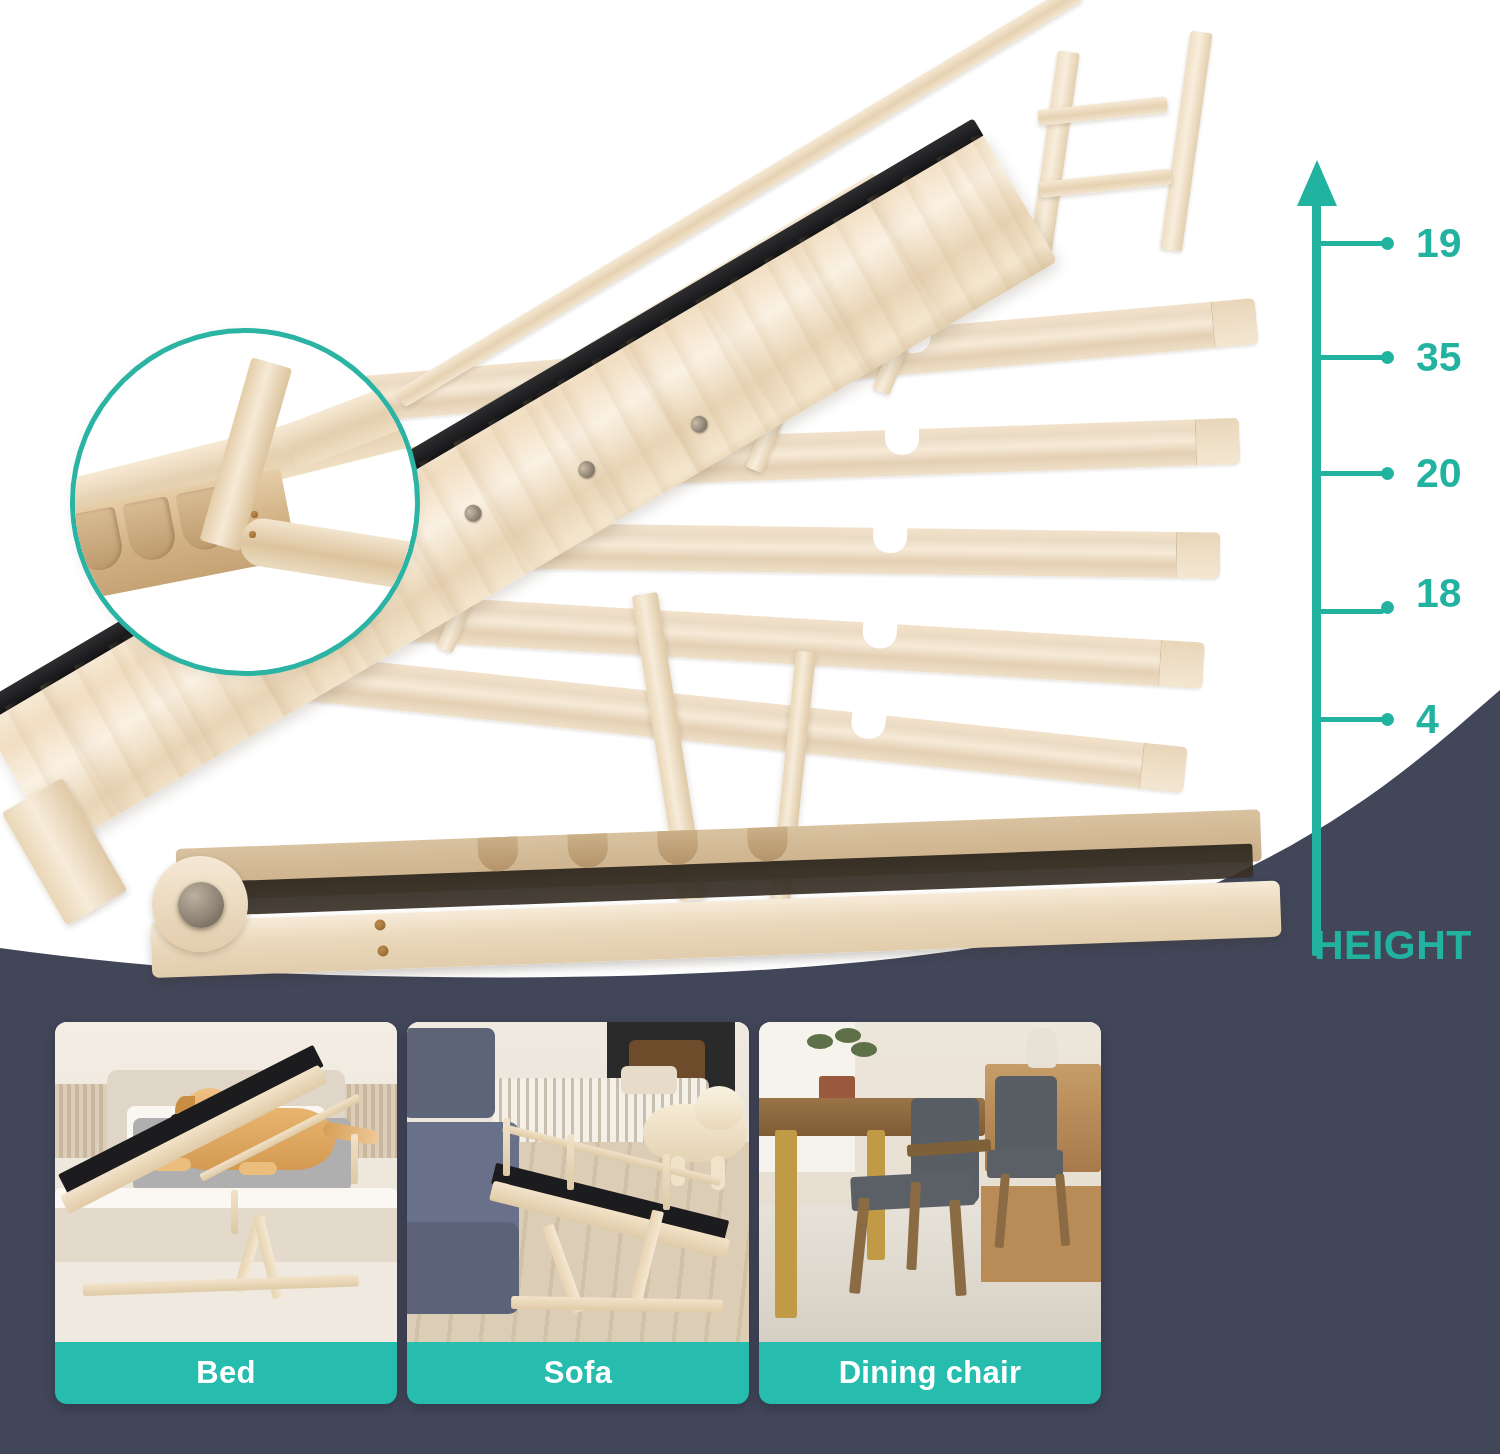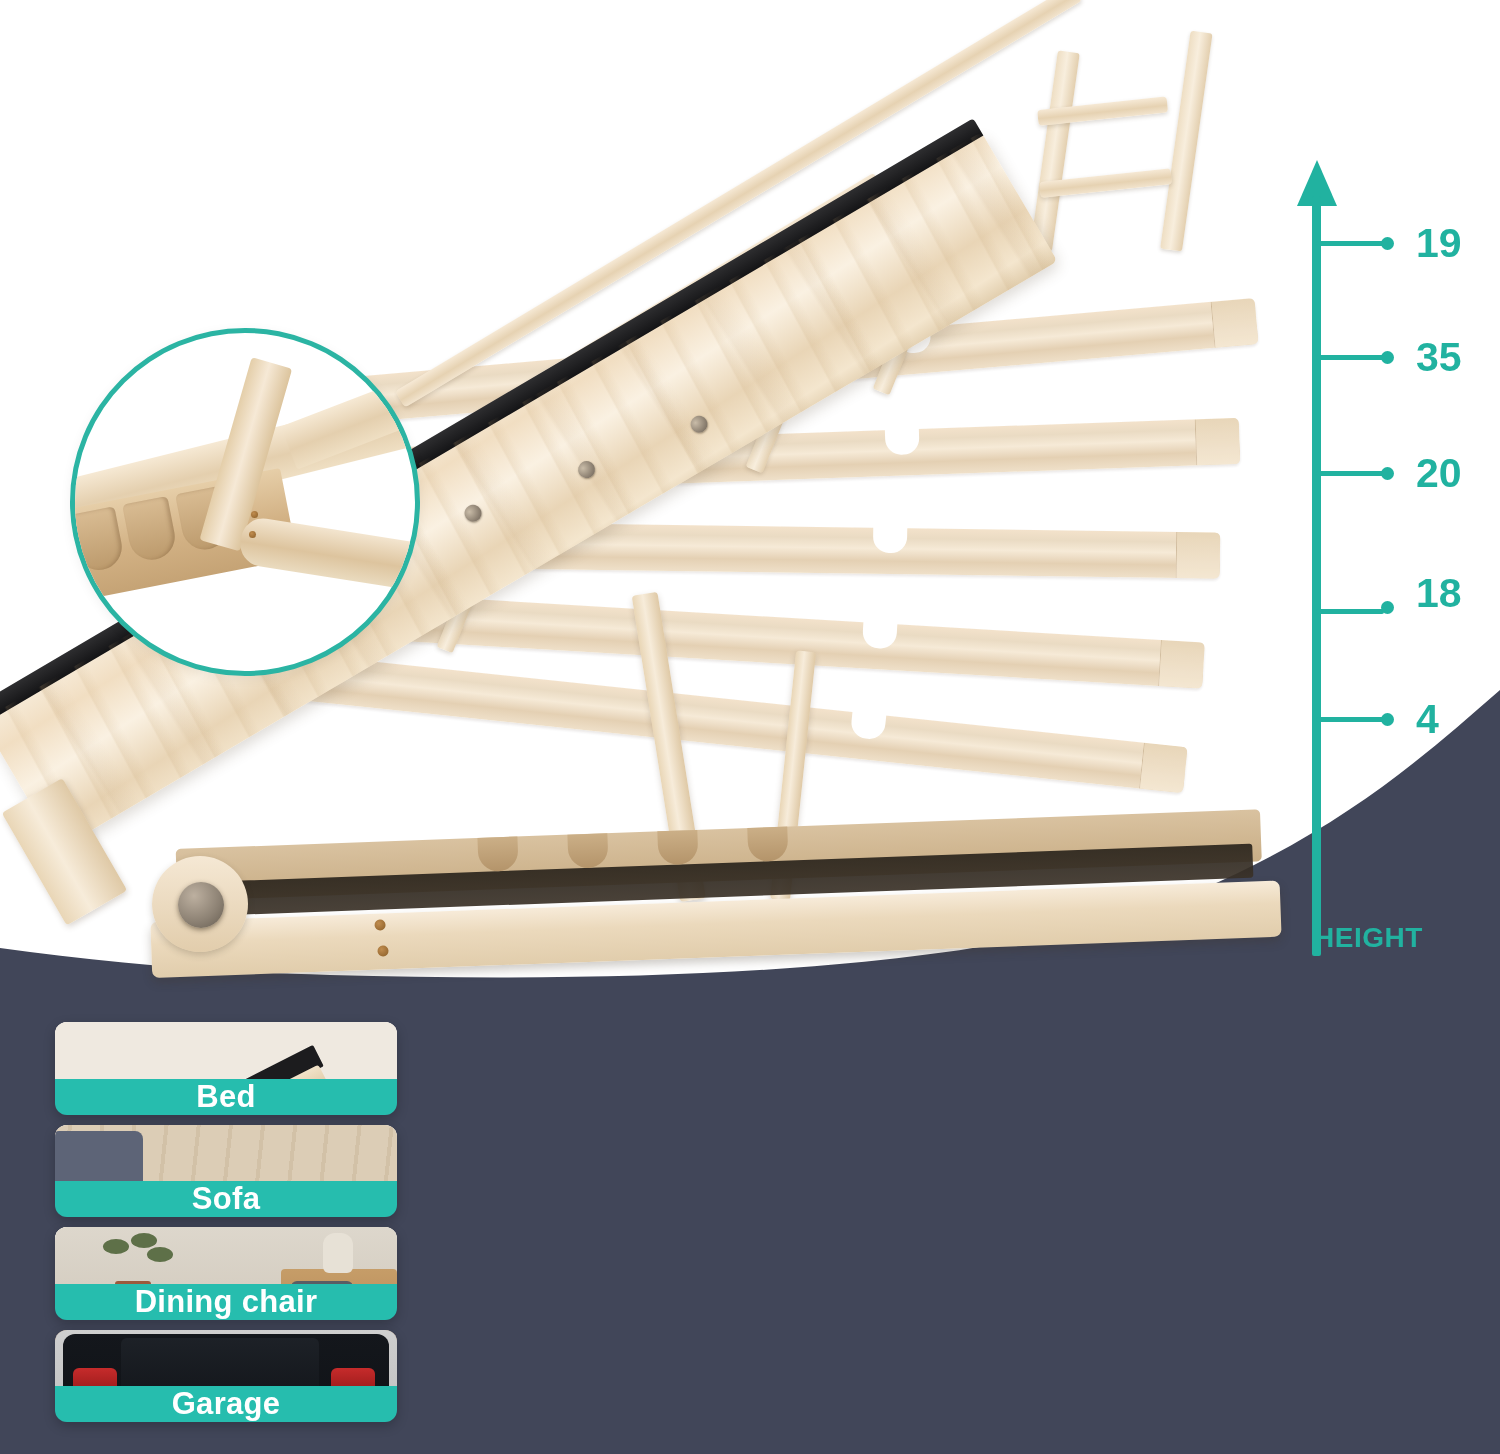--- a/index.html
+++ b/index.html
@@ -198,28 +198,28 @@
   }
   .tick-row{ position:absolute; left:16px; height:30px; display:flex; align-items:center; }
   .tick-line{ width:68px; height:5px; background:#21B2A0; border-radius:2px; }
   .tick-dot{ width:13px; height:13px; border-radius:50%; background:#21B2A0; margin-left:-3px; }
   .tick-label{
     margin-left:22px; font-size:41px; font-weight:bold; color:#21B2A0;
     line-height:1; white-space:nowrap;
   }
   .height-word{
     position:absolute; left:14px; top:762px;
-    font-size:28px; font-weight:bold; color:#21B2A0;
+    font-size:41px; font-weight:bold; color:#21B2A0;
     letter-spacing:.5px; white-space:nowrap;
   }
 
   
   .thumb-row{
     position:absolute; left:0; top:1022px; width:1500px; height:400px;
-    display:flex; gap:10px; padding:0 55px; z-index:50;flex-direction:column;
+    display:flex; gap:10px; padding:0 55px; z-index:50;
   }
   .thumb-card{
     width:342px; height:382px; border-radius:12px; overflow:hidden;
     display:flex; flex-direction:column;
     box-shadow:0 4px 12px rgba(0,0,0,.22);
   }
   .thumb-photo{ position:relative; width:100%; height:320px; overflow:hidden; background:#EFEAE3; }
   .thumb-label{
     height:62px; background:#26BDAE; color:#ffffff;
     display:flex; align-items:center; justify-content:center;
@@ -535,37 +535,16 @@
           <div class="dn-chair-frame" style="left:148px; top:120px; width:84px; height:12px; transform:rotate(-4deg);"></div>
           <div class="dn-chair-seat" style="left:92px; top:152px; width:124px; height:34px; transform:rotate(-3deg);"></div>
           <div class="dn-chair-leg" style="left:100px; top:176px; width:11px; height:96px; transform:rotate(6deg);"></div>
           <div class="dn-chair-leg" style="left:190px; top:178px; width:11px; height:96px; transform:rotate(-4deg);"></div>
           <div class="dn-chair-leg" style="left:152px; top:160px; width:10px; height:88px; transform:rotate(3deg);"></div>
         </div>
       </div>
       <div class="thumb-label">Dining chair</div>
     </div>
 
-    <div class="thumb-card">
-      <div class="thumb-photo">
-        <div class="sc">
-          <div class="gr-wall"></div>
-          <div class="gr-ground"></div>
-          <div class="gr-car"></div>
-          <div class="gr-trunk"></div>
-          <div class="gr-light" style="left:18px;"></div>
-          <div class="gr-light" style="left:276px;"></div>
-          <div class="gr-bumper"></div>
-          <div class="gr-chrome"></div>
-          <div class="gr-exh" style="left:42px;"></div>
-          <div class="gr-exh" style="left:242px;"></div>
-          <div class="gr-wheel" style="left:18px;"></div>
-          <div class="gr-wheel" style="left:262px;"></div>
-          <div class="gr-ramp-wood"></div>
-          <div class="gr-ramp-black"></div>
-        </div>
-      </div>
-      <div class="thumb-label">Garage</div>
-    </div>
 
   </div>
 
 </div>
 
 </body></html>

